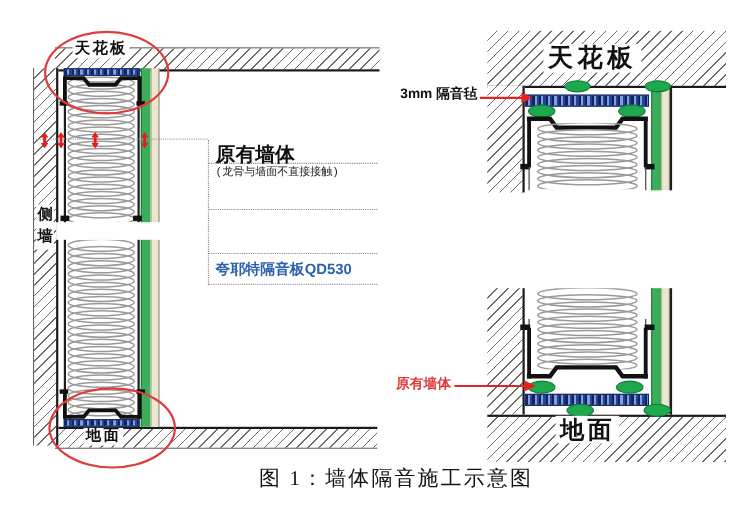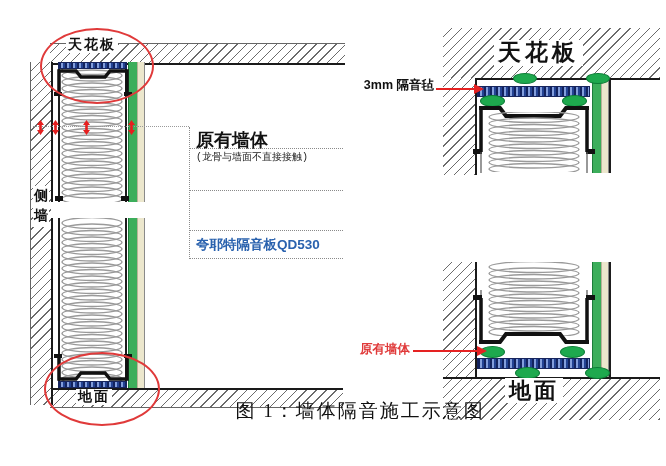--- a/index.html
+++ b/index.html
@@ -240,15 +240,15 @@
   <div class="abs seal" style="left:585px;top:367px;width:25px;height:12px;"></div>
 
   <div class="abs lab cjk-serif big-title" style="left:505px;top:378px;letter-spacing:3px;font-size:22px;">地面</div>
 
   <div class="abs pointer-label red-text lab" style="left:330px;top:342px;width:80px;background:transparent;">原有墙体</div>
   <svg class="abs" width="74" height="10" style="left:413px;top:346px;">
     <line x1="0" y1="5" x2="65" y2="5" stroke="#e52222" stroke-width="1.8"></line>
     <polygon points="64,0 74,5 64,10" fill="#e52222"></polygon>
   </svg>
 
-  <div class="abs" id="caption" style="left:180px;top:398px;width:360px;">图 1：墙体隔音施工示意图</div>
+  <div class="abs" id="caption" style="left:180px;top:422px;width:360px;">图 1：墙体隔音施工示意图</div>
 
 </div>
 
 </body></html>

